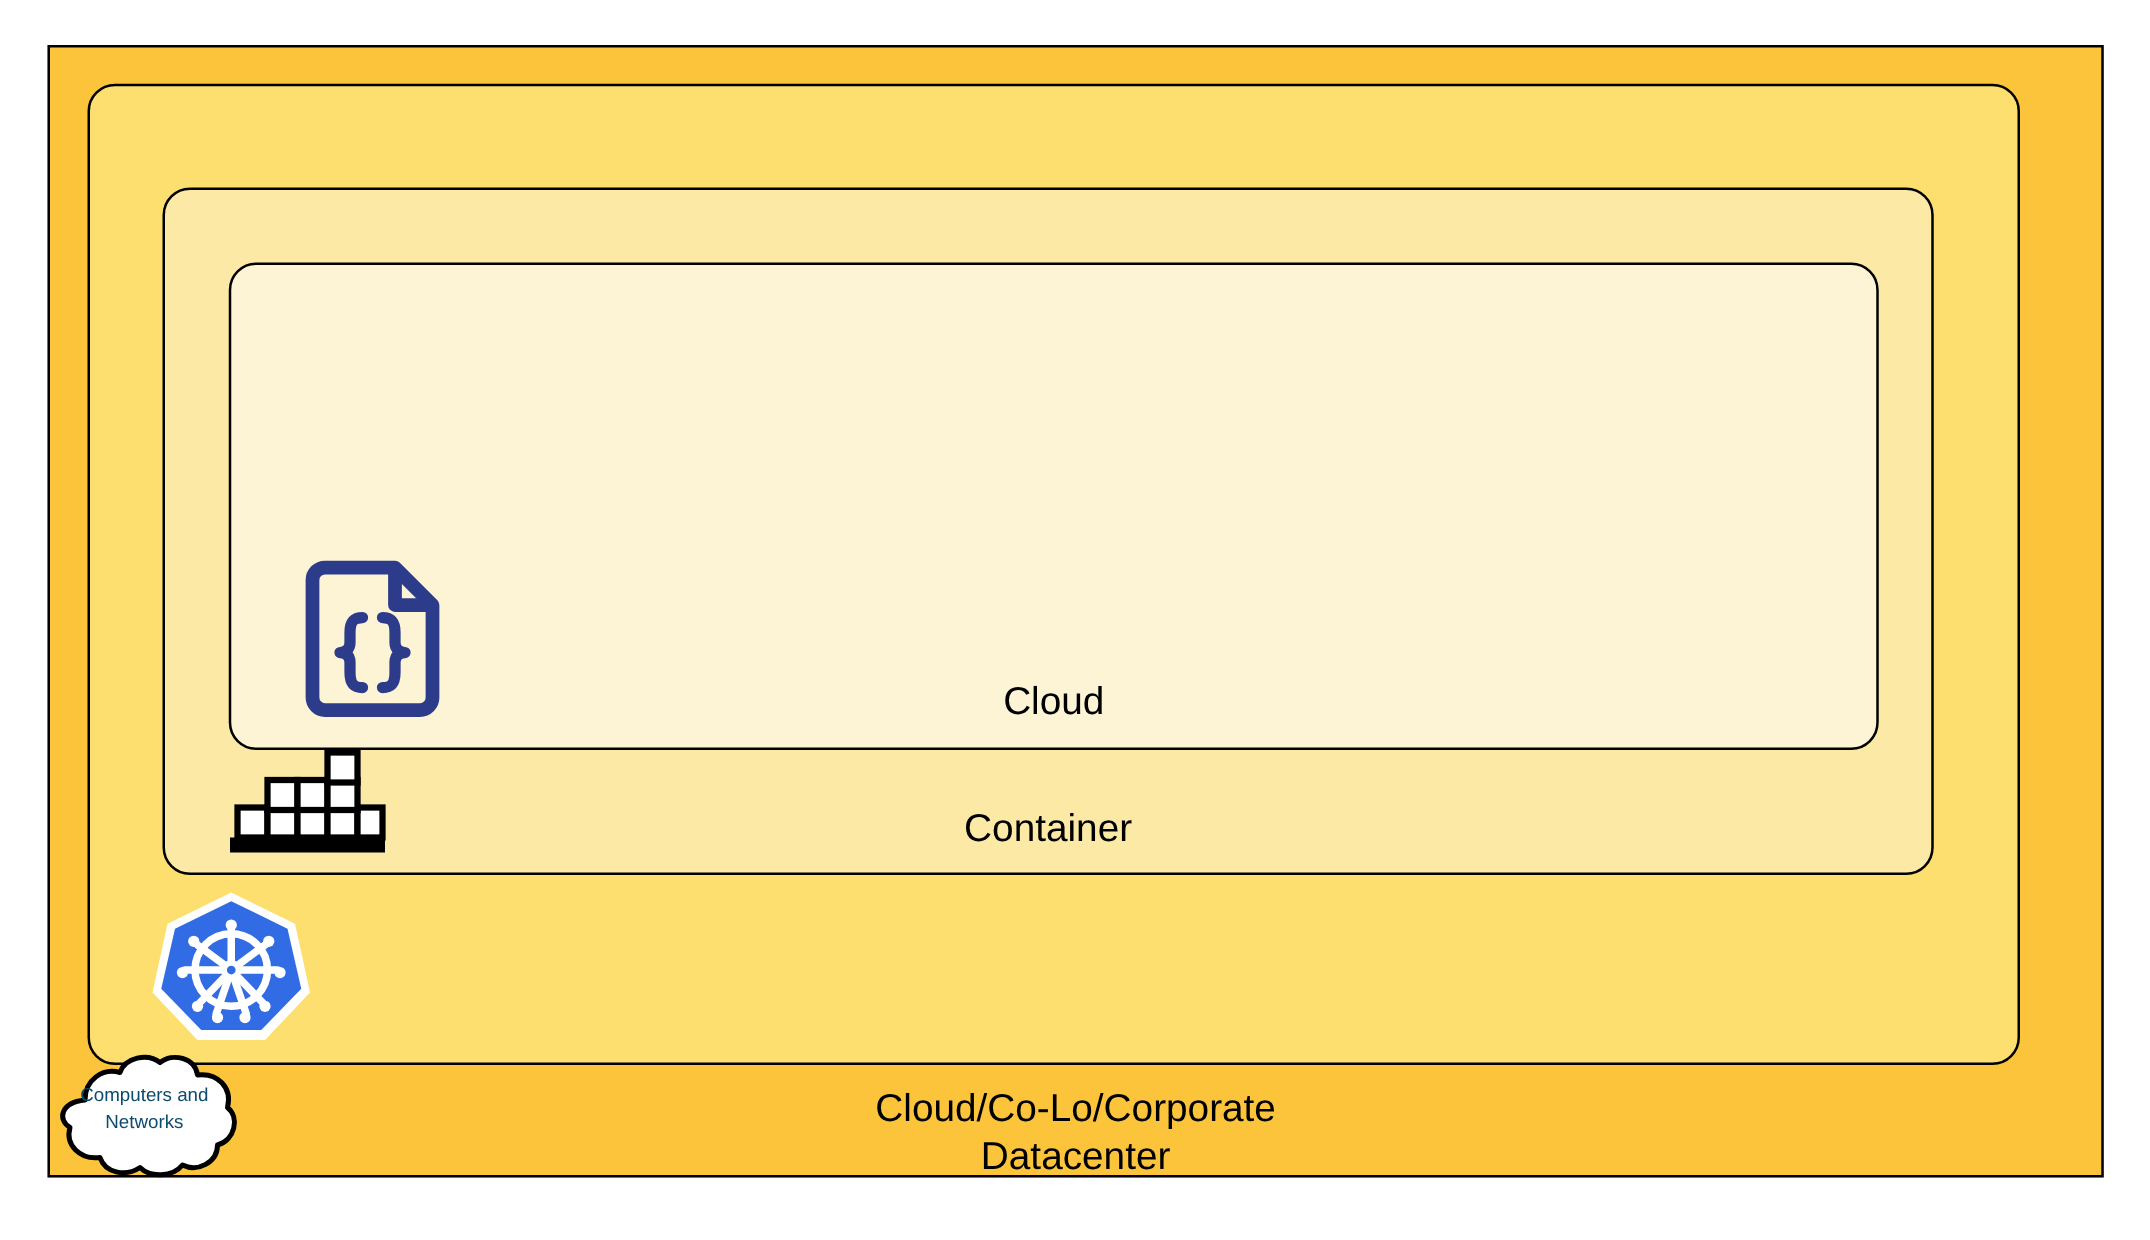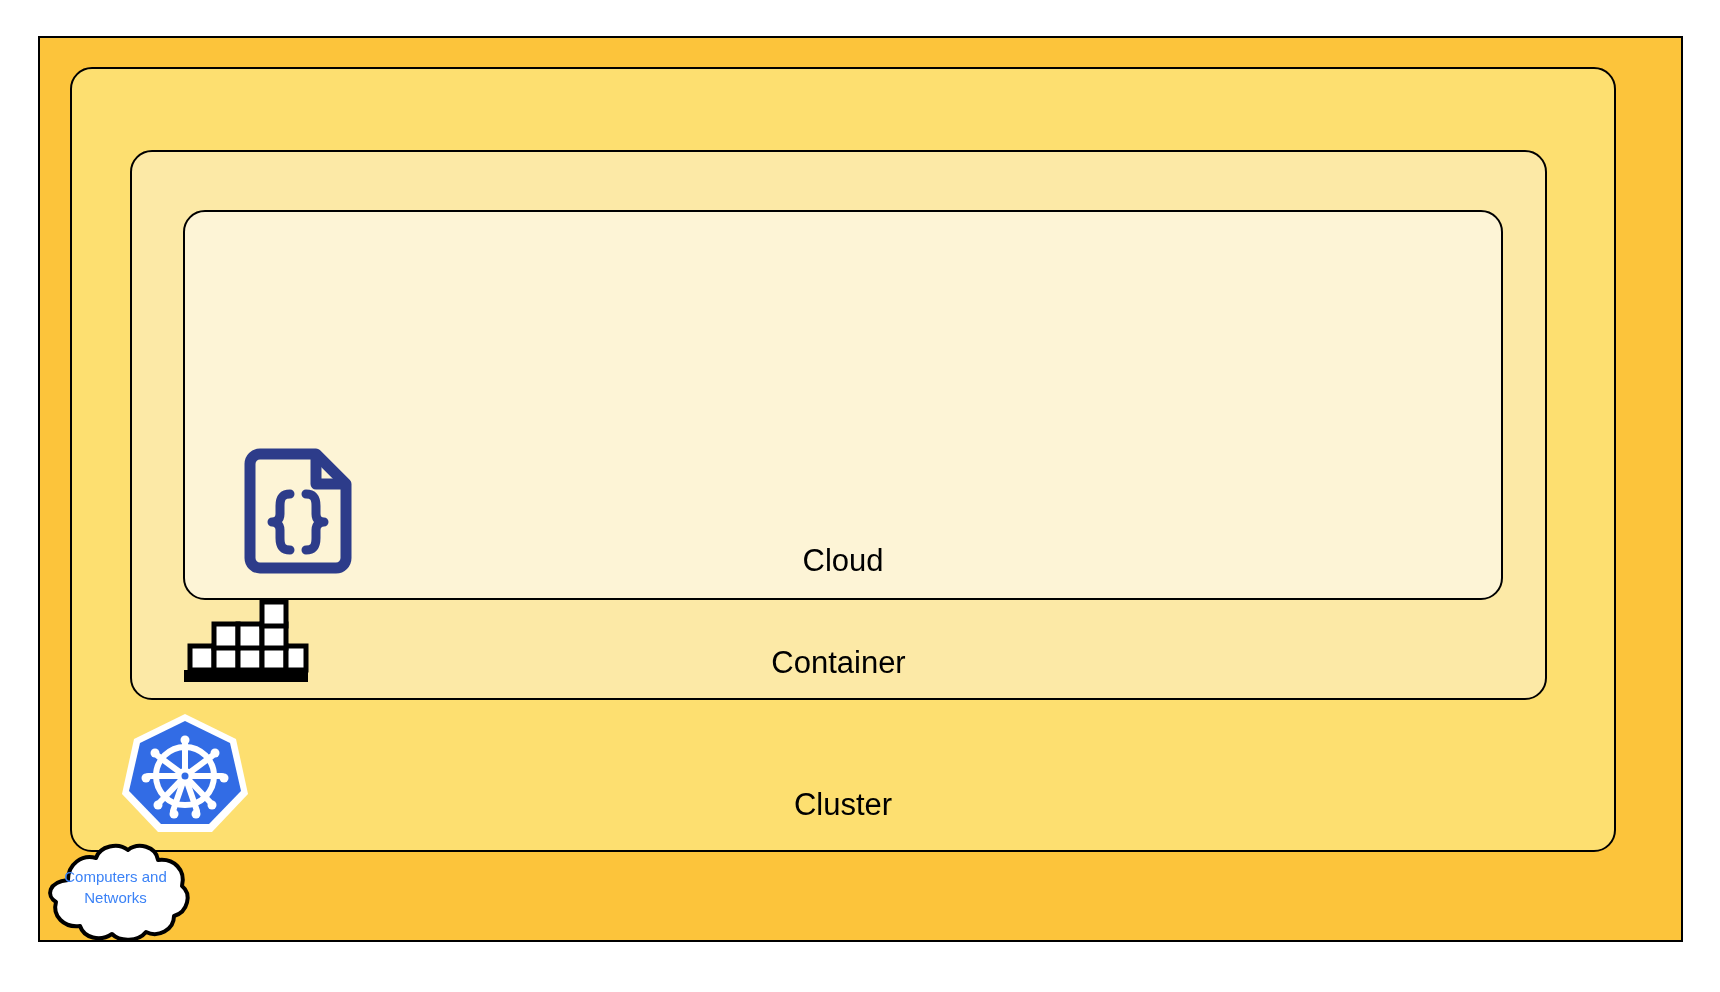--- a/index.html
+++ b/index.html
@@ -136,21 +136,21 @@
   }
 
   .cloud-text {
     position: absolute;
     left: 38px;
     top: 866px;
     width: 155px;
     text-align: center;
     font-size: 15px;
     line-height: 21px;
-    color: #3b82f6;
+    color: #0c4a6e;
     white-space: pre-line;
     font-family: "Liberation Sans", sans-serif;
   }
 
   svg { display: block; overflow: visible; }
 </style>
 </head>
 <body>
 
 <div id="canvas">
@@ -243,15 +243,16 @@
                C26 88 14 76 18 62
                C8 56 10 42 30 40 Z" fill="#FFFFFF" stroke="#000000" stroke-width="4" stroke-linejoin="round"></path>
     </svg>
   </div>
 
   <div class="cloud-text">Computers and
 Networks</div>
 
   <div class="layer-label label-code">Cloud</div>
   <div class="layer-label label-container">Container</div>
-  <div class="layer-label label-cluster">Cluster</div>
+  <div class="layer-label label-datacenter">Cloud/Co-Lo/Corporate
+Datacenter</div>
 
 </div>
 
 </body></html>

